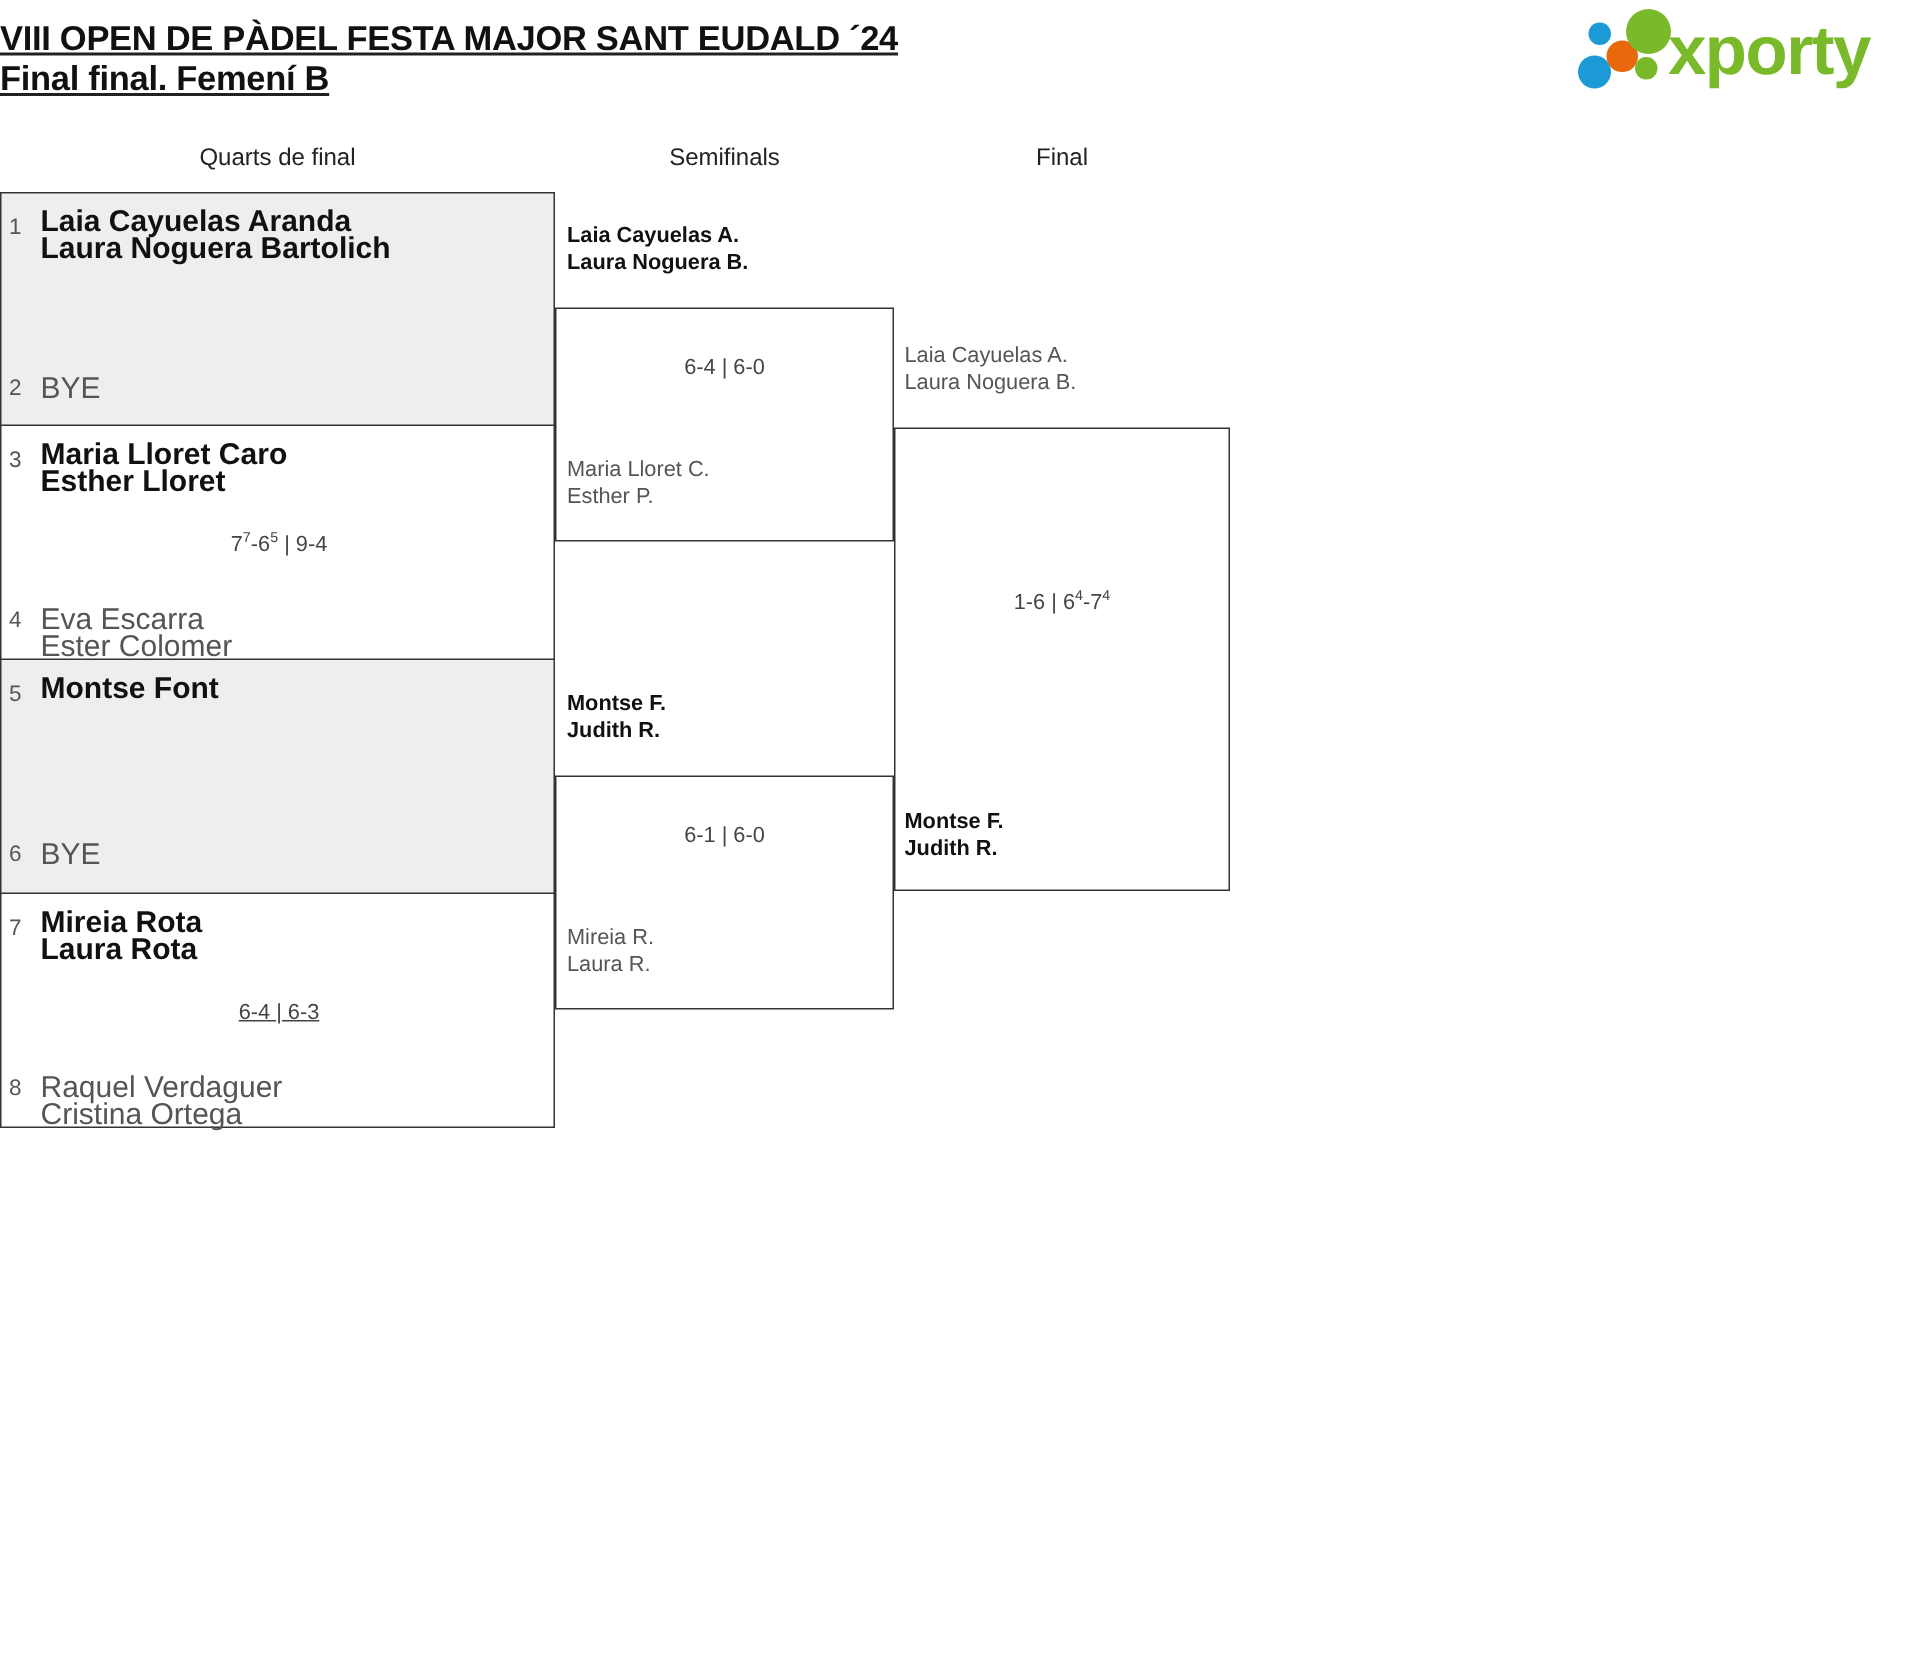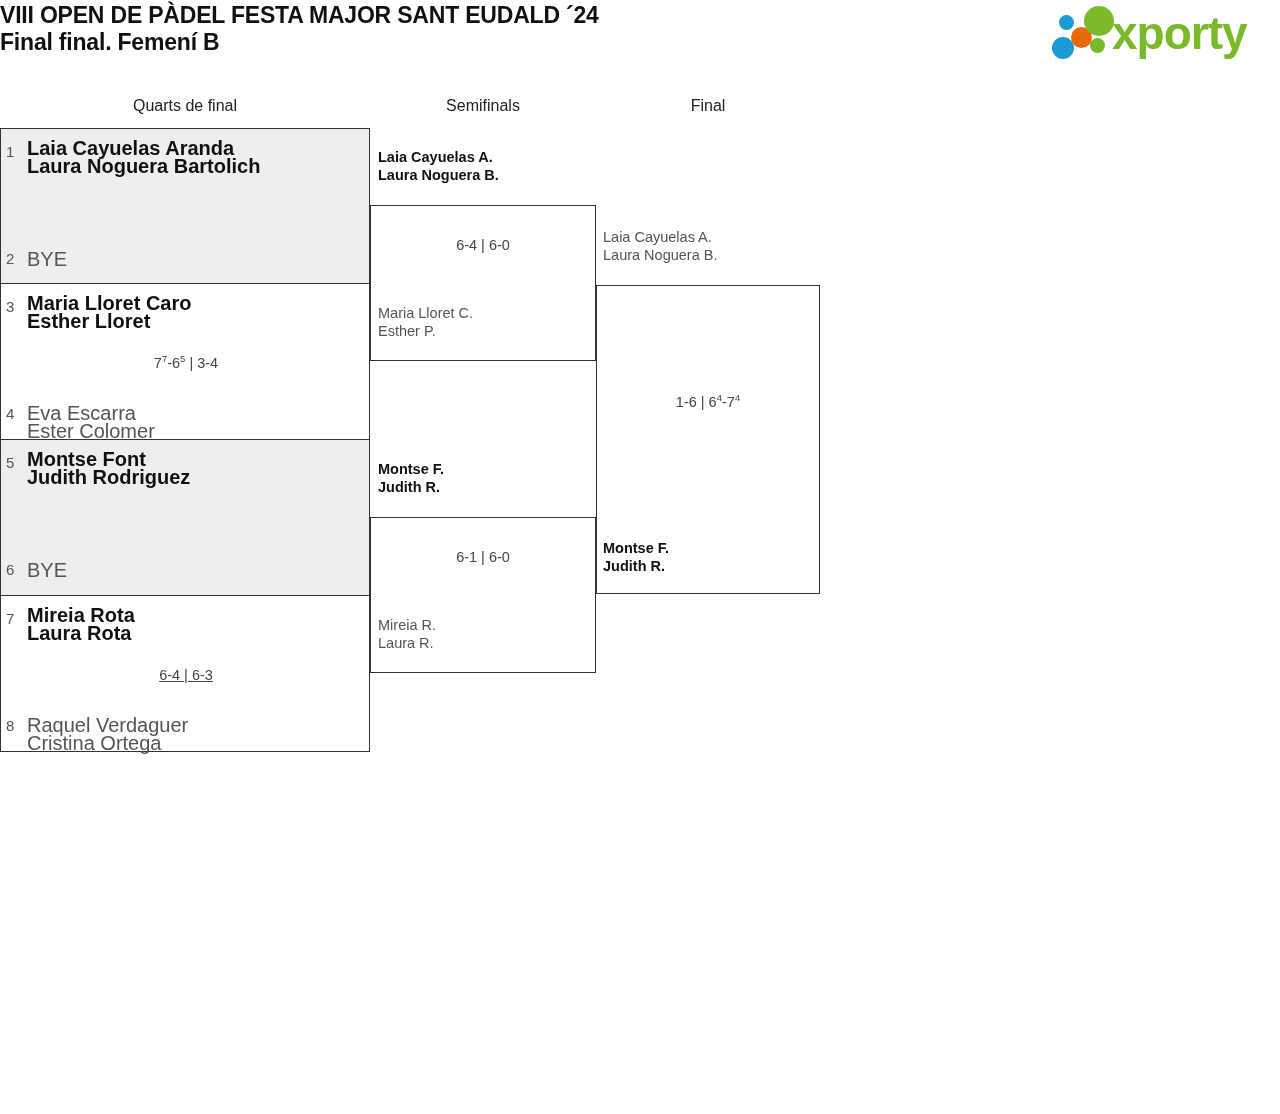--- a/index.html
+++ b/index.html
@@ -16,22 +16,23 @@
 
   
   .page-header {
     position: absolute;
     left: 0; top: 0;
     width: 1280px;
     height: 80px;
   }
   .title-block {
     position: absolute;
-    left: 0; top: 2px;
+    left: 0; top: 12px;
     width: 900px;
+    text-decoration: underline;
   }
   .title-line1 {
     font-size: 23px;
     font-weight: bold;
     letter-spacing: -0.2px;
     line-height: 27px;
     color: #111111;
     white-space: nowrap;
   }
   .title-line2 {
@@ -244,28 +245,27 @@
     <span class="seed slot-top-s">3</span>
     <span class="pair win slot-top">
       <span class="nm">Maria Lloret Caro</span>
       <span class="nm">Esther Lloret</span>
     </span>
     <span class="seed slot-bot-s">4</span>
     <span class="pair slot-bot">
       <span class="nm">Eva Escarra</span>
       <span class="nm">Ester Colomer</span>
     </span>
-    <span class="score" style="top:71px;"><span>7</span><sup>7</sup><span>-6</span><sup>5</sup><span> | 3-4</span></span>
+    <span class="score" style="top:71px;"><span>7</span><sup>7</sup><span>-6</span><sup>5</sup><span> | 9-4</span></span>
   </div>
 
   <div class="qf-block qf3 qf-shaded">
     <span class="seed slot-top-s">5</span>
     <span class="pair win slot-top">
       <span class="nm">Montse Font</span>
-      <span class="nm">Judith Rodriguez</span>
     </span>
     <span class="seed slot-bye">6</span>
     <span class="pair slot-bye">
       <span class="nm">BYE</span>
     </span>
   </div>
 
   <div class="qf-block qf4 qf-plain">
     <span class="seed slot-top-s">7</span>
     <span class="pair win slot-top">

